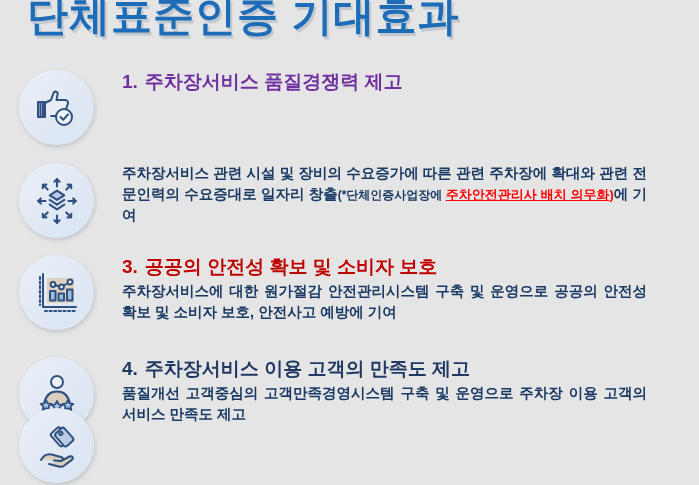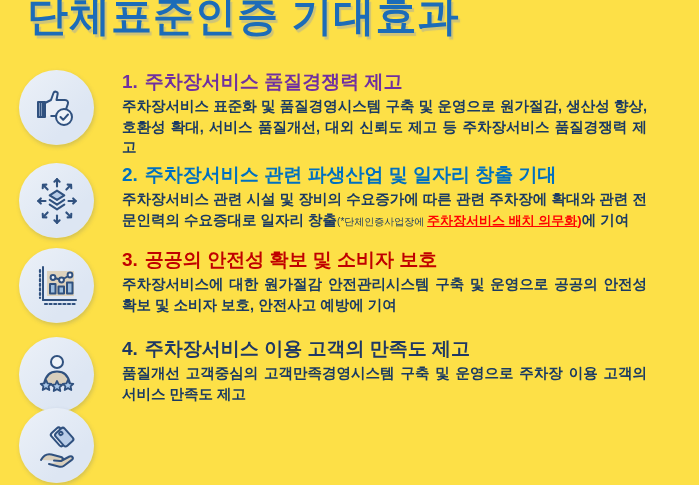--- a/index.html
+++ b/index.html
@@ -1,17 +1,17 @@
 <!DOCTYPE html>
 <html><head>
 <meta charset="utf-8">
 <style>
   html,body{margin:0;padding:0;background:#ffffff;}
   .slide{
-    position:relative;width:699px;height:485px;background:#fde047;
+    position:relative;width:699px;height:485px;background:#e5e5e5;
     overflow:hidden;font-family:"Liberation Sans","DejaVu Sans",sans-serif;
   }
   .title{
     position:absolute;left:27px;top:-11px;
     font-size:41px;font-weight:800;letter-spacing:1px;
     color:#1c6cb8;white-space:nowrap;
     text-shadow:2px 3px 1px rgba(150,162,178,0.45);
   }
   .section{position:absolute;left:0;width:647px;display:flex;align-items:flex-start;}
   .icon-circle{
@@ -25,24 +25,24 @@
   .heading .num{margin-right:7px;}
   .c1{color:#7030a0;}
   .c2{color:#0070c0;}
   .c3{color:#c00000;}
   .c4{color:#1f3864;}
   .c5{color:#1f3864;}
   .body{
     font-size:14.5px;font-weight:700;color:#1a3a63;line-height:20.5px;
     text-align:justify;word-break:break-all;
   }
-  .note-small{font-size:10px;font-weight:400;color:#1a3a63;margin-top:24px;}
+  .note-small{font-size:12px;font-weight:700;color:#1a3a63;margin-top:24px;}
   .note-red{font-size:13px;font-weight:800;color:#ff0000;text-decoration:underline;}
   .note-close{font-size:13px;font-weight:800;color:#ff0000;}
-  .s1{top:70px;} .s2{top:163px;} .s3{top:248px;} .s4{top:337px;justify-content:space-between;} .s5{top:408px;}
+  .s1{top:70px;} .s2{top:163px;} .s3{top:255px;} .s4{top:357px;justify-content:space-between;} .s5{top:408px;}
   svg{display:block;}
 </style>
 </head>
 <body>
 
 <div class="slide">
 
   <div class="title">단체표준인증 기대효과</div>
 
   <div class="section s1">
@@ -55,21 +55,20 @@
           <path d="M12 32 V19 l6-3 2.5-7 c0.8-2.2 4.4-1.6 4.2 0.8 L23.5 16 h8.5 c2.4 0 3.6 2 2.8 4.2 l-3.4 9.6 c-0.5 1.4-1.8 2.2-3.2 2.2 h-10" fill="#e9eef6"></path>
           <circle cx="31" cy="33" r="8" fill="#eef3f9"></circle>
           <polyline points="27.5,33 30.2,35.8 35,30.5" fill="none"></polyline>
         </svg>
       </span>
     </div>
     <div class="txt">
       <div class="heading c1">
         <span class="num">1.</span><span>주차장서비스 품질경쟁력 제고</span>
       </div>
-      <div class="body">주차장서비스 표준화 및 품질경영시스템 구축 및 운영으로 원가절감, 생산성 향상, 호환성 확대, 서비스 품질개선, 대외 신뢰도 제고 등 주차장서비스 품질경쟁력 제고</div>
     </div>
   </div>
 
   <div class="section s2">
     <div class="icon-circle">
       <span>
         <svg width="50" height="50" viewBox="0 0 48 48" fill="none" stroke="#30517f" stroke-width="2" stroke-linejoin="round" stroke-linecap="round">
           <polygon points="24,14 31,18.5 24,23 17,18.5" fill="#b9cde8"></polygon>
           <polyline points="17,23 24,27.5 31,23" fill="none"></polyline>
           <polyline points="17,27.5 24,32 31,27.5" fill="none"></polyline>
@@ -88,24 +87,21 @@
               <polyline points="10.3,11.8 10.5,8.5 13.8,8.3"></polyline>
             <line x1="33" y1="35" x2="37.5" y2="39.5"></line>
               <polyline points="37.7,36.2 37.5,39.5 34.2,39.7"></polyline>
             <line x1="15" y1="35" x2="10.5" y2="39.5"></line>
               <polyline points="13.8,39.7 10.5,39.5 10.3,36.2"></polyline>
           </g>
         </svg>
       </span>
     </div>
     <div class="txt">
-      <div class="heading c2">
-        <span class="num">2.</span><span>주차장서비스 관련 파생산업 및 일자리 창출 기대</span>
-      </div>
-      <div class="body"><span>주차장서비스 관련 시설 및 장비의 수요증가에 따른 관련 주차장에 확대와 관련 전문인력의 수요증대로 일자리 창출</span><span class="note-small">(*단체인증사업장에 </span><span class="note-red">주차장서비스 배치 의무화</span><span class="note-close">)</span><span>에 기여</span></div>
+      <div class="body"><span>주차장서비스 관련 시설 및 장비의 수요증가에 따른 관련 주차장에 확대와 관련 전문인력의 수요증대로 일자리 창출</span><span class="note-small">(*단체인증사업장에 </span><span class="note-red">주차안전관리사 배치 의무화</span><span class="note-close">)</span><span>에 기여</span></div>
     </div>
   </div>
 
   <div class="section s3">
     <div class="icon-circle">
       <span>
         <svg width="48" height="48" viewBox="0 0 48 48" fill="none" stroke="#30517f" stroke-width="2" stroke-linejoin="round" stroke-linecap="round">
           <rect x="14" y="9" width="27" height="25" fill="#ddd2bd" stroke="none"></rect>
           <line x1="10" y1="5" x2="10" y2="38"></line>
           <line x1="10" y1="38" x2="43" y2="38"></line>

